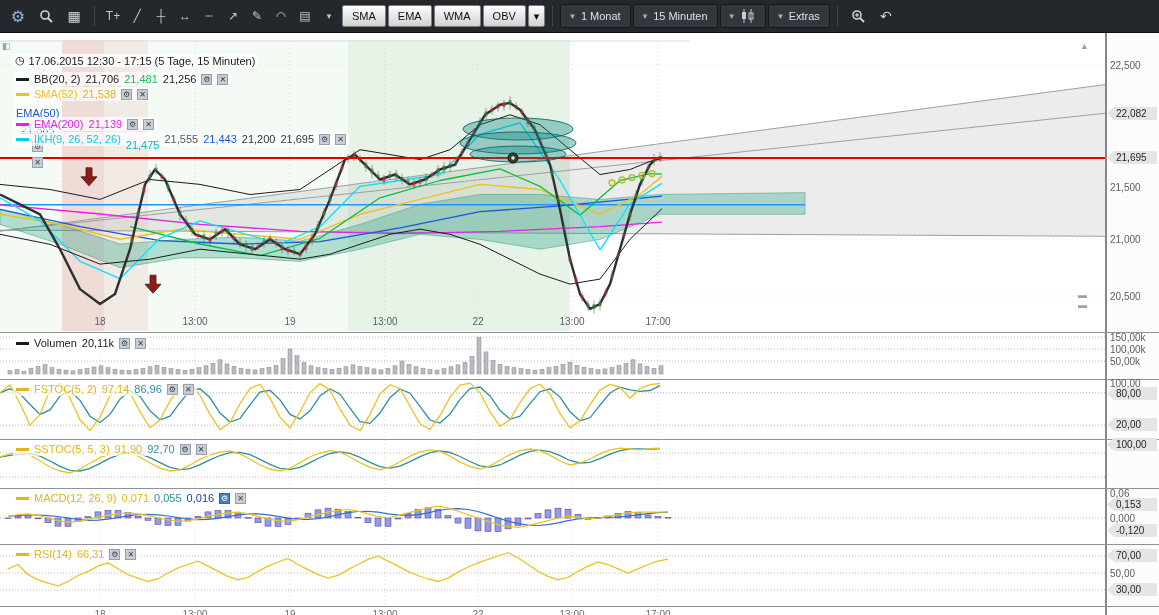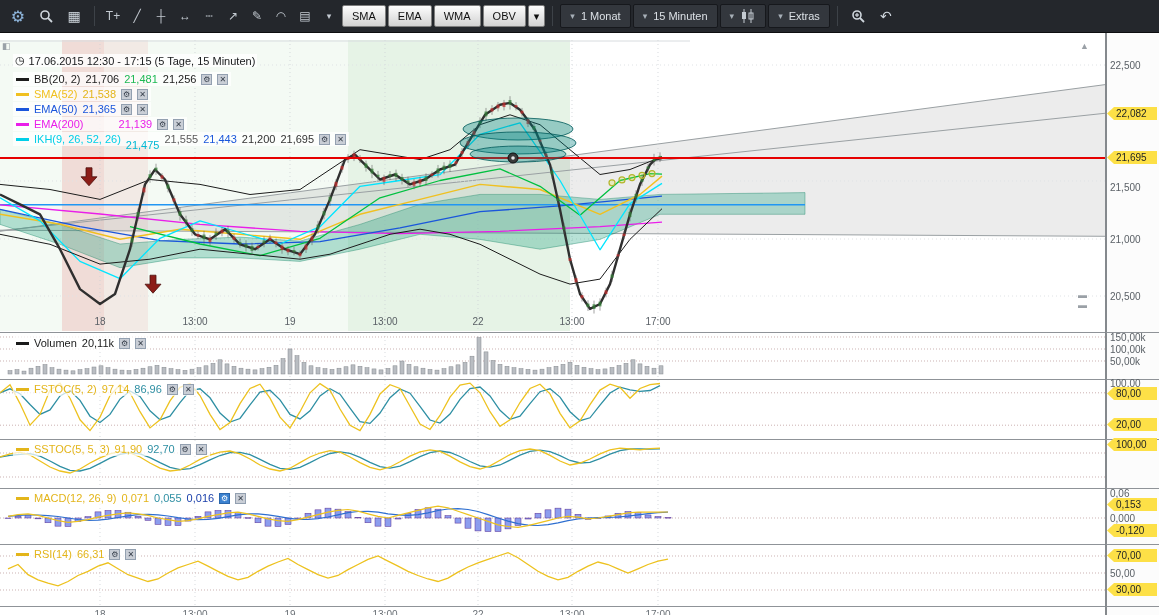--- a/index.html
+++ b/index.html
@@ -22,21 +22,21 @@
       border:1px solid #16181c;border-radius:2px;color:#dbe0e5;font-size:11px;cursor:pointer;}
   .dd .c{font-size:9px;color:#a7afb7;}
   .candle-ic{display:flex;align-items:flex-end;gap:2px;}
   
   .chart{position:absolute;left:0;top:33px;width:1159px;height:582px;background:#fff;}
   .axis-col{position:absolute;left:1106px;top:0;width:53px;height:582px;background:#fcfcfc;
             border-left:1px solid #85898d;box-sizing:border-box;}
   #cv{position:absolute;left:0;top:0;z-index:2;}
   #labels{position:absolute;left:0;top:0;width:1159px;height:582px;z-index:3;pointer-events:none;}
   .lbl{position:absolute;font-size:10px;color:#5a6066;white-space:nowrap;}
-  .tag{position:absolute;left:1107px;width:50px;height:13px;background:#fde047;color:#1d2023;
+  .tag{position:absolute;left:1107px;width:50px;height:13px;background:#e5e5e5;color:#1d2023;
        font-size:10px;line-height:13px;padding-left:9px;box-sizing:border-box;white-space:nowrap;
        clip-path:polygon(0 50%,14% 0,100% 0,100% 100%,14% 100%);}
   .xlbl{position:absolute;top:283px;transform:translateX(-50%);font-size:10px;color:#5a6066;}
   .title-row{position:absolute;left:13px;top:6px;font-size:11px;color:#8e979c;
              background:rgba(255,255,255,.65);padding:0 2px;white-space:nowrap;z-index:4;}
   .time-row{position:absolute;left:13px;top:21px;font-size:11px;color:#17191b;
             background:rgba(255,255,255,.8);padding:0 2px;white-space:nowrap;z-index:4;
             display:flex;align-items:center;gap:4px;}
   .lg-row{position:absolute;left:13px;height:14px;display:flex;align-items:center;gap:5px;
           font-size:11px;background:rgba(255,255,255,.72);padding:0 3px;white-space:nowrap;z-index:4;}
@@ -569,31 +569,31 @@
         <span class="lgi">⚙</span>
         <span class="lgi">✕</span>
       </div>
       <div class="lg-row" style="top: 54px;">
         <span class="sw" style="background: rgb(240, 192, 32);"></span>
         <span style="color: rgb(240, 192, 32);">SMA(52)</span>
         <span style="color: rgb(227, 181, 26);">21,538</span>
         <span class="lgi">⚙</span>
         <span class="lgi">✕</span>
       </div>
-      <div class="lg-row" style="top: 69px;">
+      <div class="lg-row" style="top: 69px; flex-direction: column;">
         <span class="sw" style="background: rgb(26, 86, 219);"></span>
         <span style="color: rgb(26, 86, 219);">EMA(50)</span>
         <span style="color: rgb(26, 86, 219);">21,365</span>
         <span class="lgi">⚙</span>
         <span class="lgi">✕</span>
       </div>
       <div class="lg-row" style="top: 84px;">
         <span class="sw" style="background: rgb(233, 30, 233);"></span>
         <span style="color: rgb(233, 30, 233);">EMA(200)</span>
-        <span style="color: rgb(233, 30, 233); margin-left: 30px;">21,139</span>
+        <span style="color: rgb(233, 30, 233);">21,139</span>
         <span class="lgi">⚙</span>
         <span class="lgi">✕</span>
       </div>
       <div class="lg-row" style="top: 99px;">
         <span class="sw" style="background: rgb(0, 207, 232);"></span>
         <span style="color: rgb(0, 207, 232);">IKH(9, 26, 52, 26)</span>
         <span style="color: rgb(0, 184, 212); margin-top: 12px;">21,475</span>
         <span style="color: rgb(90, 90, 90);">21,555</span>
         <span style="color: rgb(26, 86, 219);">21,443</span>
         <span style="color: rgb(51, 51, 51);">21,200</span>

